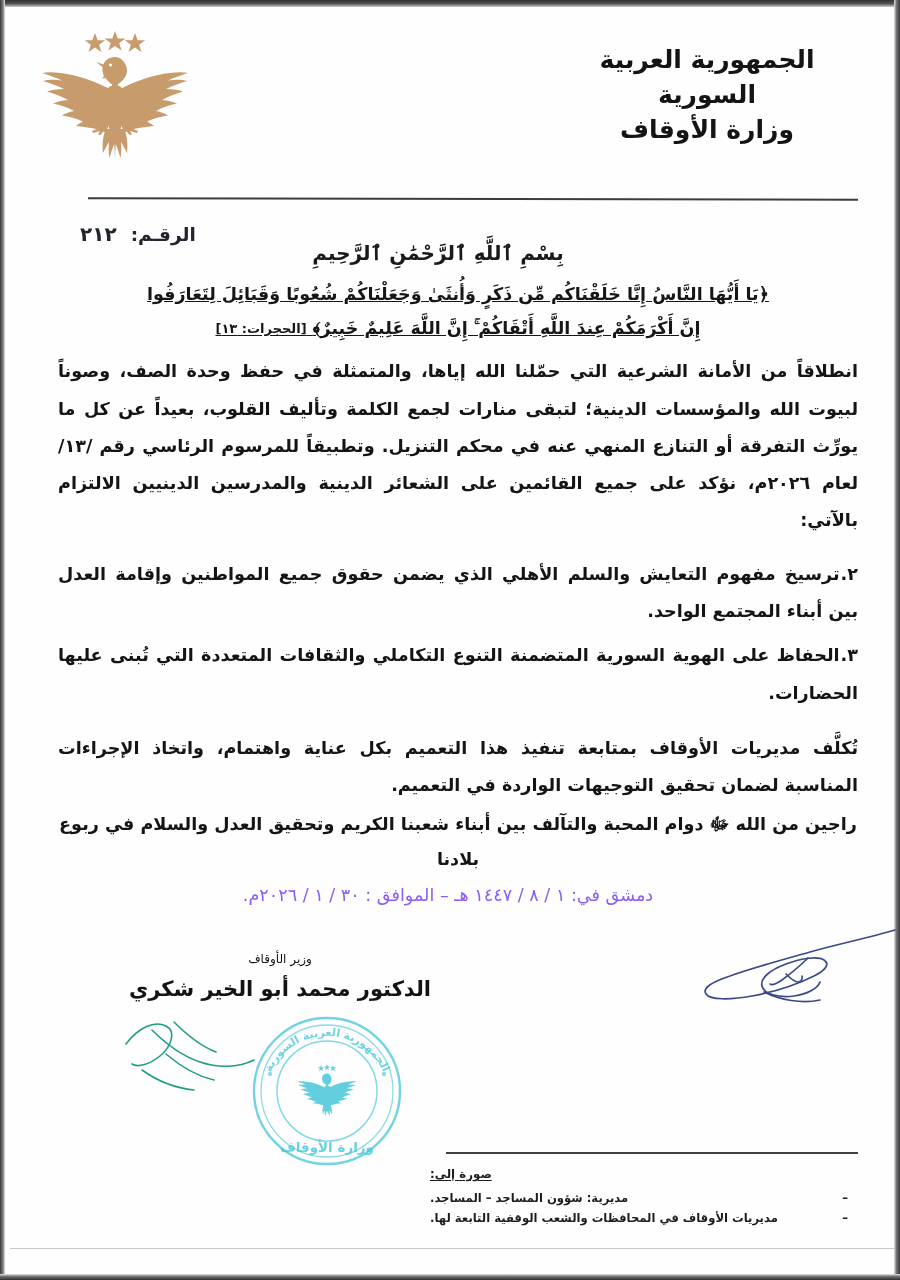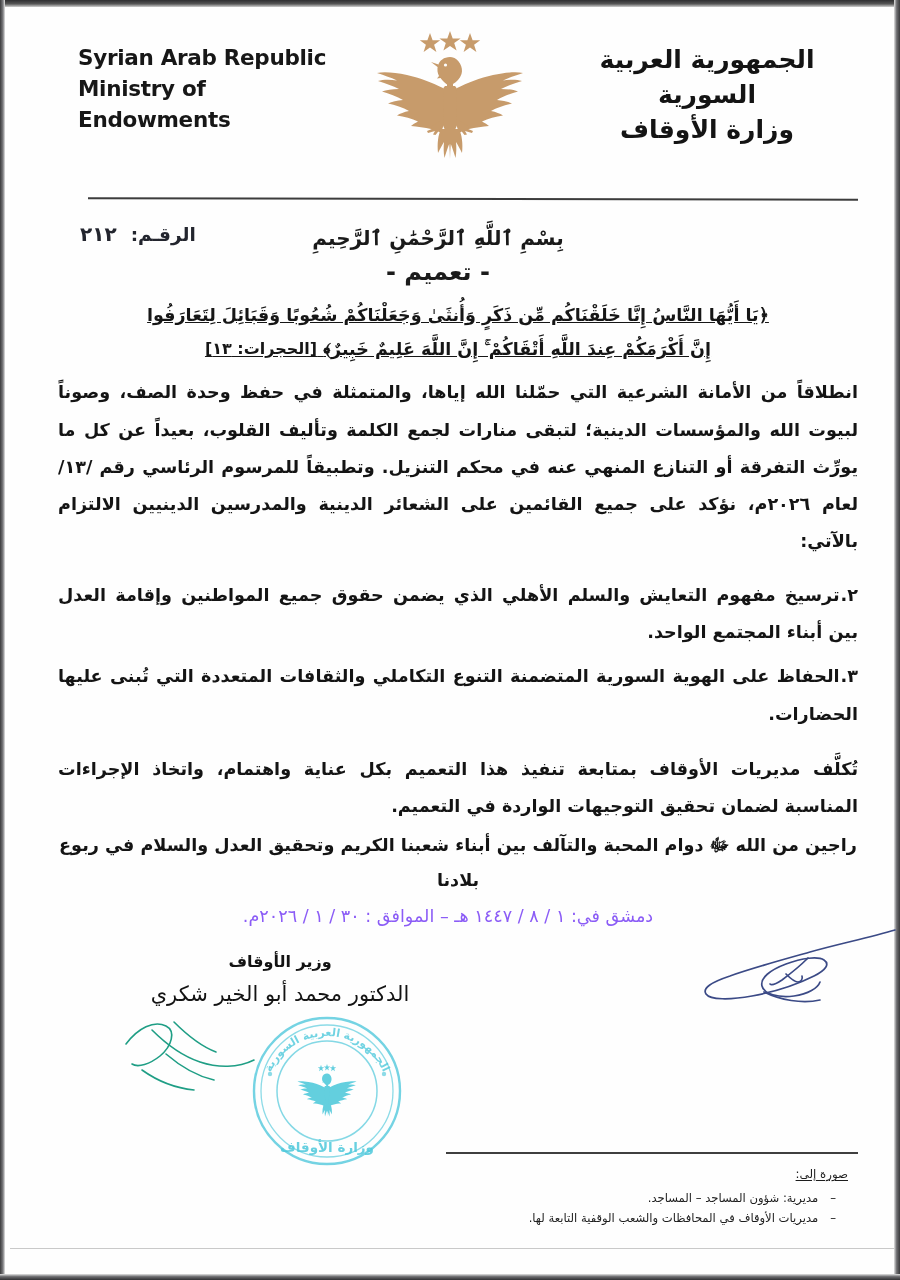--- a/index.html
+++ b/index.html
@@ -110,21 +110,21 @@
     text-align: right;
   }
   .refline {
     font-size: 18.5px;
     font-weight: bold;
     text-align: left;
     direction: rtl;
     padding-left: 22px;
     letter-spacing: 1px;
     color: #23252e;
-    margin-bottom: 2px;
+    margin-bottom: 17px;
   }
   .refline .ref-num {
     display: inline-block;
     margin-right: 14px;
     font-size: 20px;
     letter-spacing: 2px;
   }
   .basmala {
     text-align: center;
     font-size: 20px;
@@ -145,21 +145,21 @@
     text-align: center;
     font-size: 17.5px;
     font-weight: bold;
     line-height: 1.95;
     margin-top: 12px;
     padding: 0 24px;
     color: #161616;
     text-decoration: underline;
   }
   .verse .cite {
-    font-size: 16px;
+    font-size: 13px;
     font-weight: bold;
     vertical-align: 1px;
   }
   .para {
     font-size: 17.6px;
     font-weight: bold;
     line-height: 2.12;
     text-align: justify;
     text-align-last: right;
     margin-top: 8px;
@@ -212,29 +212,29 @@
   .sigblock {
     position: absolute;
     top: 952px;
     left: 0;
     width: 560px;
     text-align: center;
     direction: rtl;
     z-index: 4;
   }
   .sig-role {
-    font-size: 16px;
-    font-weight: bold;
+    font-size: 12px;
+    font-weight: normal;
     letter-spacing: 0.5px;
     color: #131313;
     text-align: center;
   }
   .sig-name {
     font-size: 21px;
-    font-weight: normal;
+    font-weight: bold;
     margin-top: 11px;
     letter-spacing: 0.2px;
     color: #131313;
   }
   .seal {
     position: absolute;
     top: 1012px;
     left: 232px;
     width: 190px;
     height: 158px;
@@ -263,26 +263,26 @@
     position: absolute;
     top: 1152px;
     left: 446px;
     width: 412px;
     height: 1.5px;
     background: #3f3f3f;
   }
   .cc {
     position: absolute;
     top: 1164px;
-    left: 418px;
+    left: 430px;
     width: 430px;
     direction: rtl;
-    text-align: right;
+    text-align: left;
     font-size: 11.6px;
-    font-weight: normal;
+    font-weight: bold;
     color: #1d1d1d;
     line-height: 1.75;
   }
   .cc-title {
     text-decoration: underline;
     text-underline-offset: 2px;
     margin-bottom: 3px;
     font-size: 11.8px;
   }
   .cc-item {
@@ -307,24 +307,20 @@
 
 <div class="page">
 
   <div class="scan-edge-top"></div>
   <div class="scan-edge-left"></div>
   <div class="scan-edge-right"></div>
   <div class="scan-edge-bottom"></div>
 
   <div class="letterhead">
 
-    <div class="lh-en">
-      <div>Syrian Arab Republic</div>
-      <div>Ministry of Endowments</div>
-    </div>
 
     <div class="lh-emblem">
       <svg width="150" height="135" viewBox="0 0 150 135">
         <g fill="#c79b6b">
 
           <polygon points="55,5 57.6,12.2 65.2,12.2 59.1,16.8 61.4,24 55,19.6 48.6,24 50.9,16.8 44.8,12.2 52.4,12.2"></polygon>
           <polygon points="75,3 77.7,10.4 85.6,10.4 79.2,15.1 81.6,22.6 75,18 68.4,22.6 70.8,15.1 64.4,10.4 72.3,10.4"></polygon>
           <polygon points="95,5 97.6,12.2 105.2,12.2 99.1,16.8 101.4,24 95,19.6 88.6,24 90.9,16.8 84.8,12.2 92.4,12.2"></polygon>
 
           <path d="M75,29 C69,29 64.5,32.5 63,37.5 C61.8,41.5 62.6,45 64,48 L62,50.5 L65.5,50 C67.5,53 70,55 72,56.5 L72,64 L78,64 L78,56 C81.5,54 85,50.5 86.5,46 C88.5,39.5 84,30.5 77,29.2 Z"></path>
@@ -354,21 +350,20 @@
   <div class="hr-head"></div>
 
   <div class="doc">
 
     <div class="refline">
       <span>الرقـم:</span><span class="ref-num">٢١٢</span>
     </div>
 
     <div class="basmala">بِسْمِ ٱللَّهِ ٱلرَّحْمَٰنِ ٱلرَّحِيمِ</div>
 
-    <div class="doc-title">- تعميم -</div>
 
     <div class="verse">
       <div>﴿يَا أَيُّهَا النَّاسُ إِنَّا خَلَقْنَاكُم مِّن ذَكَرٍ وَأُنثَىٰ وَجَعَلْنَاكُمْ شُعُوبًا وَقَبَائِلَ لِتَعَارَفُوا</div>
       <div>
         <span>إِنَّ أَكْرَمَكُمْ عِندَ اللَّهِ أَتْقَاكُمْ ۚ إِنَّ اللَّهَ عَلِيمٌ خَبِيرٌ﴾</span>
         <span class="cite">[الحجرات: ١٣]</span>
       </div>
     </div>
 
     <div class="para">انطلاقاً من الأمانة الشرعية التي حمّلنا الله إياها، والمتمثلة في حفظ وحدة الصف، وصوناً لبيوت الله والمؤسسات الدينية؛ لتبقى منارات لجمع الكلمة وتأليف القلوب، بعيداً عن كل ما يورِّث التفرقة أو التنازع المنهي عنه في محكم التنزيل. وتطبيقاً للمرسوم الرئاسي رقم /١٣/ لعام ٢٠٢٦م، نؤكد على جميع القائمين على الشعائر الدينية والمدرسين الدينيين الالتزام بالآتي:</div>

